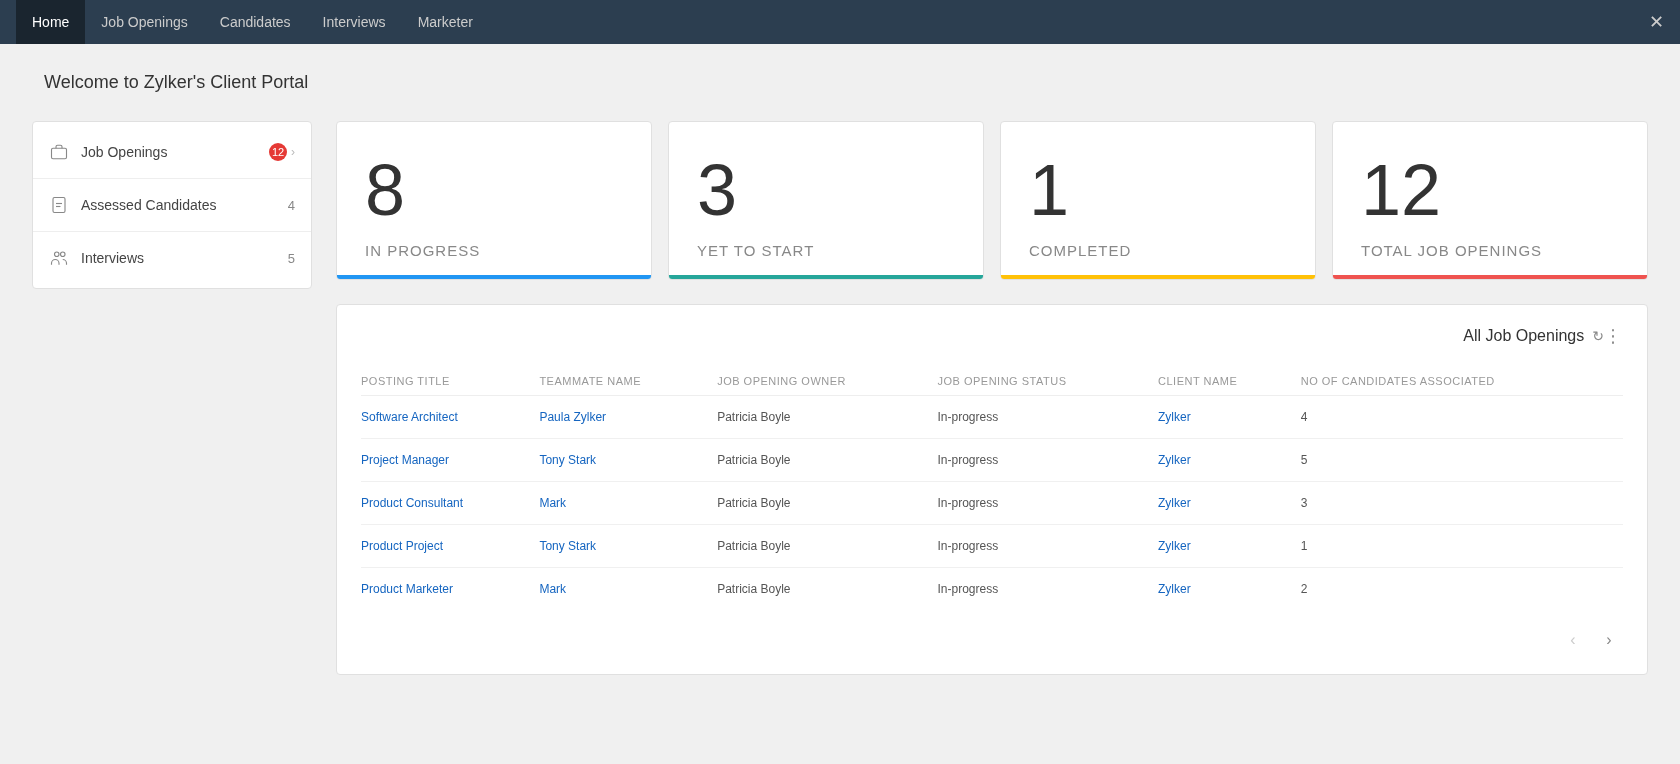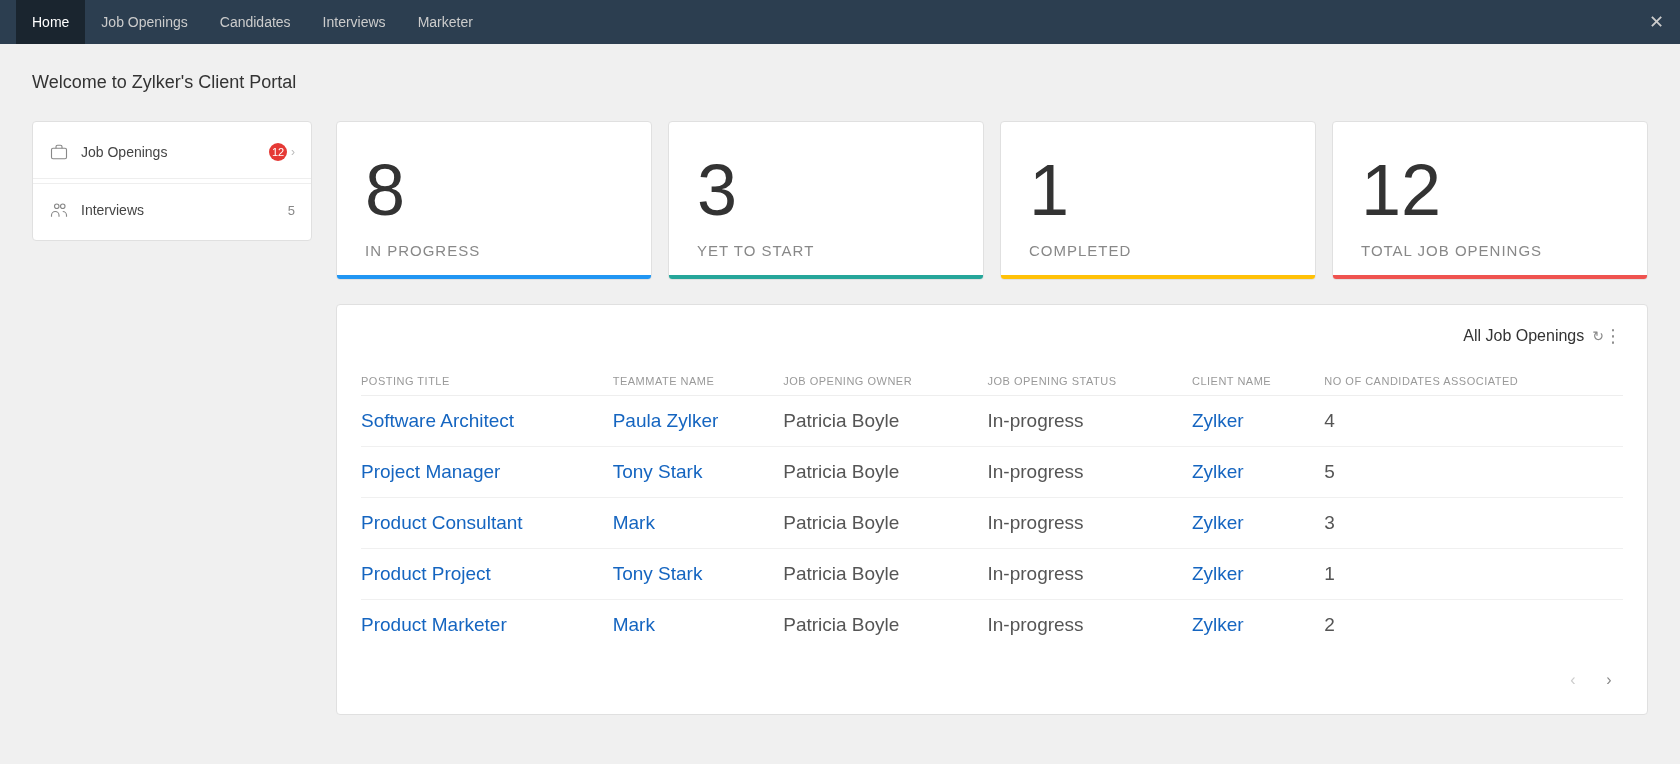--- a/index.html
+++ b/index.html
@@ -25,21 +25,21 @@
     }
     nav .nav-item.active {
       background: #1a252f;
       color: #fff;
     }
     nav .nav-spacer { flex: 1; }
     nav .nav-close { color: #ccc; font-size: 18px; cursor: pointer; }
 
     
     .page { padding: 28px 32px; }
-    .page-title { font-size: 18px; font-weight: 400; color: #333; margin-bottom: 28px; }
+    .page-title { font-size: 18px; font-weight: 400; color: #333; margin-bottom: 28px; margin-left: 12px; }
 
     
     .content-layout { display: flex; gap: 24px; }
 
     
     .sidebar {
       width: 280px;
       background: #fff;
       border-radius: 4px;
       border: 1px solid #e0e0e0;
@@ -164,21 +164,21 @@
       color: #999;
       font-weight: 500;
       padding: 8px 12px 8px 0;
       border-bottom: 1px solid #eee;
       text-transform: uppercase;
     }
     tbody tr { border-bottom: 1px solid #f0f0f0; }
     tbody tr:last-child { border-bottom: none; }
     tbody td {
       padding: 14px 12px 14px 0;
-      font-size: 19px;
+      font-size: 12px;
       color: #555;
     }
     .link-blue { color: #1565c0; cursor: pointer; text-decoration: none; }
 
     
     .pagination {
       display: flex;
       justify-content: flex-end;
       align-items: center;
       padding: 16px 0 0;
@@ -225,20 +225,31 @@
             <svg width="18" height="18" viewBox="0 0 24 24" fill="none" stroke="#888" stroke-width="1.5">
               <rect x="2" y="7" width="20" height="14" rx="2"></rect>
               <path d="M16 7V5a2 2 0 0 0-2-2h-4a2 2 0 0 0-2 2v2"></path>
             </svg>
           </span>
           <span class="s-label">Job Openings</span>
           <span class="badge">12</span>
           <span class="chevron">›</span>
         </div>
         <hr class="sidebar-divider">
+        <div class="sidebar-item">
+          <span class="s-icon">
+            <svg width="18" height="18" viewBox="0 0 24 24" fill="none" stroke="#888" stroke-width="1.5">
+              <rect x="4" y="2" width="16" height="20" rx="2"></rect>
+              <line x1="8" y1="10" x2="16" y2="10"></line>
+              <line x1="8" y1="14" x2="14" y2="14"></line>
+            </svg>
+          </span>
+          <span class="s-label">Assessed Candidates</span>
+          <span class="badge-plain">4</span>
+        </div>
         <hr class="sidebar-divider">
         <div class="sidebar-item">
           <span class="s-icon">
             <svg width="18" height="18" viewBox="0 0 24 24" fill="none" stroke="#888" stroke-width="1.5">
               <circle cx="9" cy="7" r="3"></circle>
               <path d="M2 21v-2a5 5 0 0 1 10 0v2"></path>
               <circle cx="17" cy="7" r="3"></circle>
               <path d="M22 21v-2a5 5 0 0 0-5-5"></path>
             </svg>
           </span>

